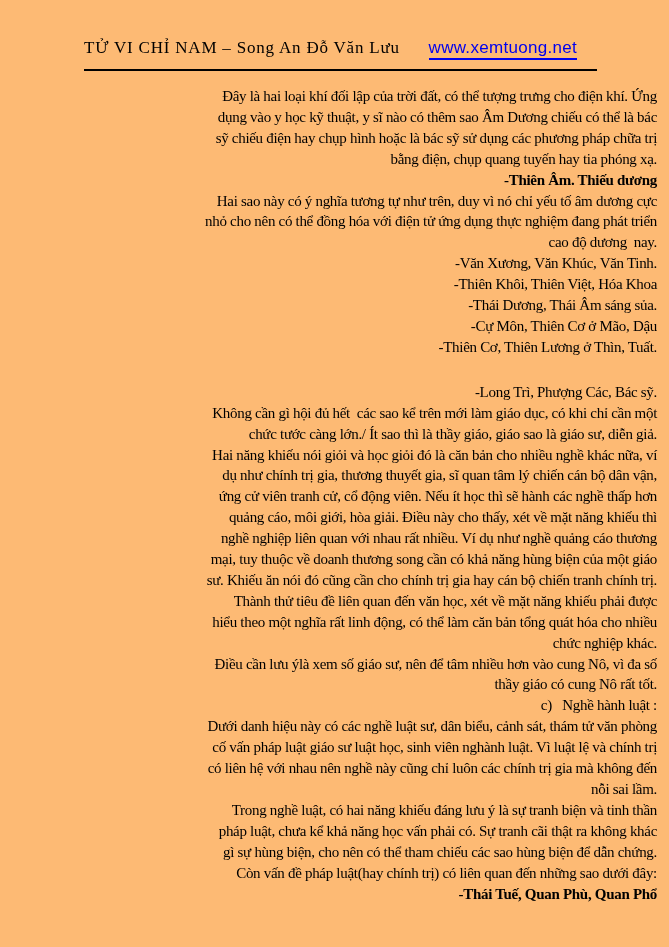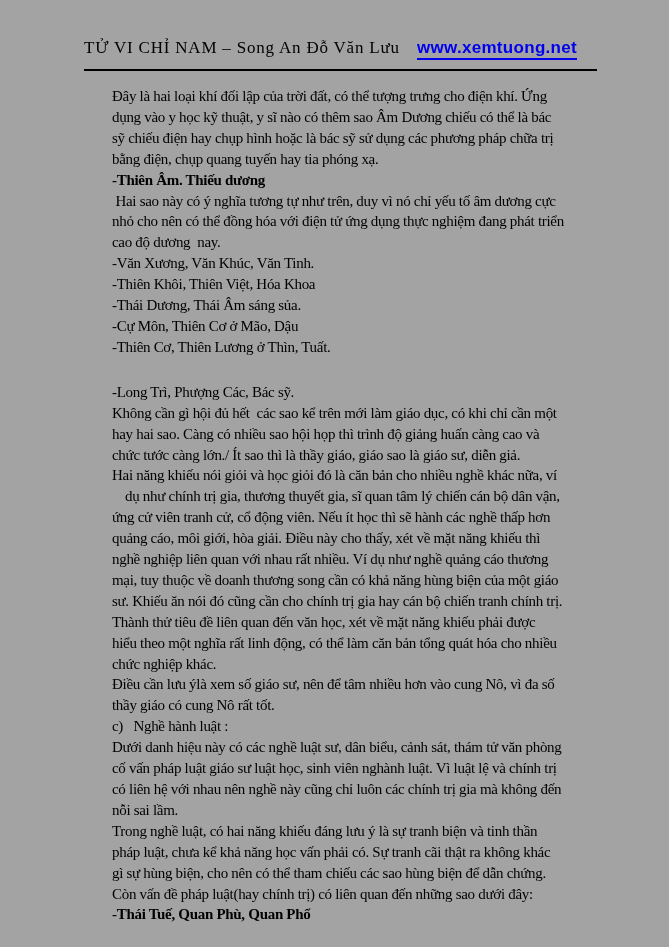--- a/index.html
+++ b/index.html
@@ -25,21 +25,21 @@
   .doc-title {
     font-family: "Liberation Serif", serif;
     font-size: 17px;
     letter-spacing: 0.8px;
     color: #000000;
     white-space: pre;
   }
   .site-link {
     font-family: "Liberation Sans", sans-serif;
     font-size: 17px;
-    font-weight: bold;
+    font-weight: normal;
     letter-spacing: 0.3px;
     text-decoration: none;
     border-bottom: 2px solid;
     white-space: pre;
     cursor: pointer;
   }
   .header-rule {
     position: absolute;
     top: 69px;
     left: 84px;
@@ -59,21 +59,21 @@
     line-height: 20.9px;
     letter-spacing: -0.3px;
     white-space: pre;
     color: #000000;
   }
   .text-line.bold { font-weight: bold; }
 </style>
 </head>
 <body>
 
-<div class="page" style="background: #a3a3a3;">
+<div class="page" style="background: #fdba74; text-align: right;">
 
   <div class="header-row">
     <span class="doc-title">TỬ VI CHỈ NAM – Song An Đỗ Văn Lưu</span>
     <a class="site-link" style="color: rgb(0, 0, 238);">www.xemtuong.net</a>
   </div>
 
   <div class="header-rule"></div>
 
   <div class="body-text">
       <div class="text-line" style="color: rgb(0, 0, 0);">Đây là hai loại khí đối lập của trời đất, có thể tượng trưng cho điện khí. Ứng</div>
@@ -84,21 +84,20 @@
       <div class="text-line" style="color: rgb(0, 0, 0);"> Hai sao này có ý nghĩa tương tự như trên, duy vì nó chỉ yếu tố âm dương cực</div>
       <div class="text-line" style="color: rgb(0, 0, 0);">nhỏ cho nên có thể đồng hóa với điện tử ứng dụng thực nghiệm đang phát triển</div>
       <div class="text-line" style="color: rgb(0, 0, 0);">cao độ dương  nay.</div>
       <div class="text-line" style="color: rgb(0, 0, 0);">-Văn Xương, Văn Khúc, Văn Tinh.</div>
       <div class="text-line" style="color: rgb(0, 0, 0); font-family: Liberation Serif, serif;">-Thiên Khôi, Thiên Việt, Hóa Khoa</div>
       <div class="text-line" style="color: rgb(0, 0, 0);">-Thái Dương, Thái Âm sáng sủa.</div>
       <div class="text-line" style="color: rgb(0, 0, 0);">-Cự Môn, Thiên Cơ ở Mão, Dậu</div>
       <div class="text-line" style="color: rgb(0, 0, 0);">-Thiên Cơ, Thiên Lương ở Thìn, Tuất.</div>
       <div class="text-line" style="color: rgb(0, 0, 0); margin-top: 24px;">-Long Trì, Phượng Các, Bác sỹ.</div>
       <div class="text-line" style="color: rgb(0, 0, 0);">Không cần gì hội đủ hết  các sao kể trên mới làm giáo dục, có khi chỉ cần một</div>
-      <div class="text-line" style="color: rgb(0, 0, 0);">hay hai sao. Càng có nhiều sao hội họp thì trình độ giảng huấn càng cao và</div>
       <div class="text-line" style="color: rgb(0, 0, 0);">chức tước càng lớn./ Ít sao thì là thầy giáo, giáo sao là giáo sư, diễn giả.</div>
       <div class="text-line" style="color: rgb(0, 0, 0);">Hai năng khiếu nói giỏi và học giỏi đó là căn bản cho nhiều nghề khác nữa, ví</div>
       <div class="text-line" style="color: rgb(0, 0, 0); margin-left: 13px;">dụ như chính trị gia, thương thuyết gia, sĩ quan tâm lý chiến cán bộ dân vận,</div>
       <div class="text-line" style="color: rgb(0, 0, 0);">ứng cử viên tranh cử, cổ động viên. Nếu ít học thì sẽ hành các nghề thấp hơn</div>
       <div class="text-line" style="color: rgb(0, 0, 0);">quảng cáo, môi giới, hòa giải. Điều này cho thấy, xét về mặt năng khiếu thì</div>
       <div class="text-line" style="color: rgb(0, 0, 0);">nghề nghiệp liên quan với nhau rất nhiều. Ví dụ như nghề quảng cáo thương</div>
       <div class="text-line" style="color: rgb(0, 0, 0);">mại, tuy thuộc về doanh thương song cần có khả năng hùng biện của một giáo</div>
       <div class="text-line" style="color: rgb(0, 0, 0);">sư. Khiếu ăn nói đó cũng cần cho chính trị gia hay cán bộ chiến tranh chính trị.</div>
       <div class="text-line" style="color: rgb(0, 0, 0);">Thành thử tiêu đề liên quan đến văn học, xét về mặt năng khiếu phải được</div>
       <div class="text-line" style="color: rgb(0, 0, 0);">hiểu theo một nghĩa rất linh động, có thể làm căn bản tổng quát hóa cho nhiều</div>

